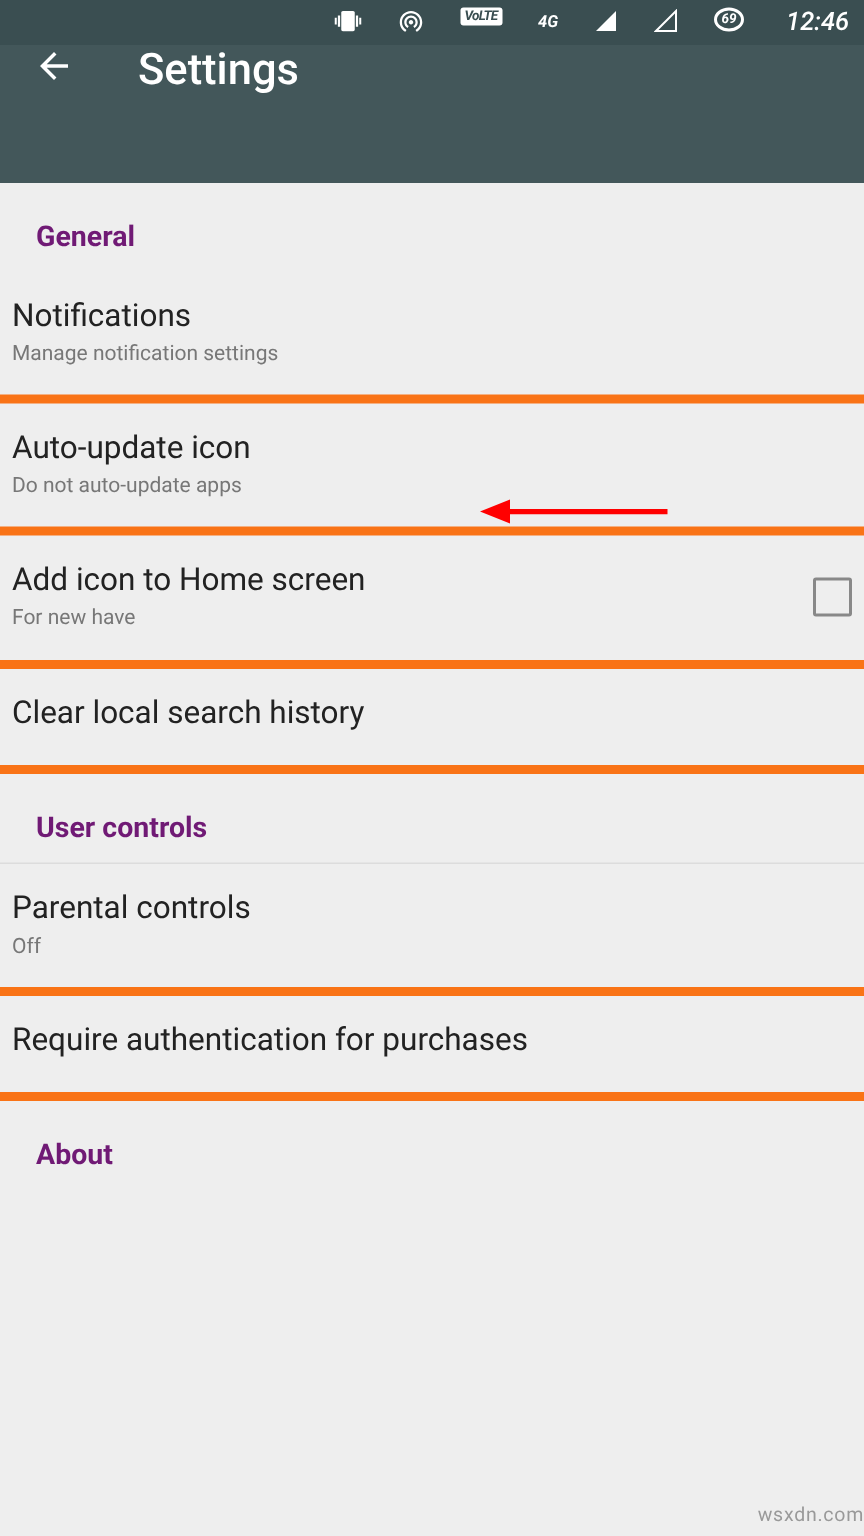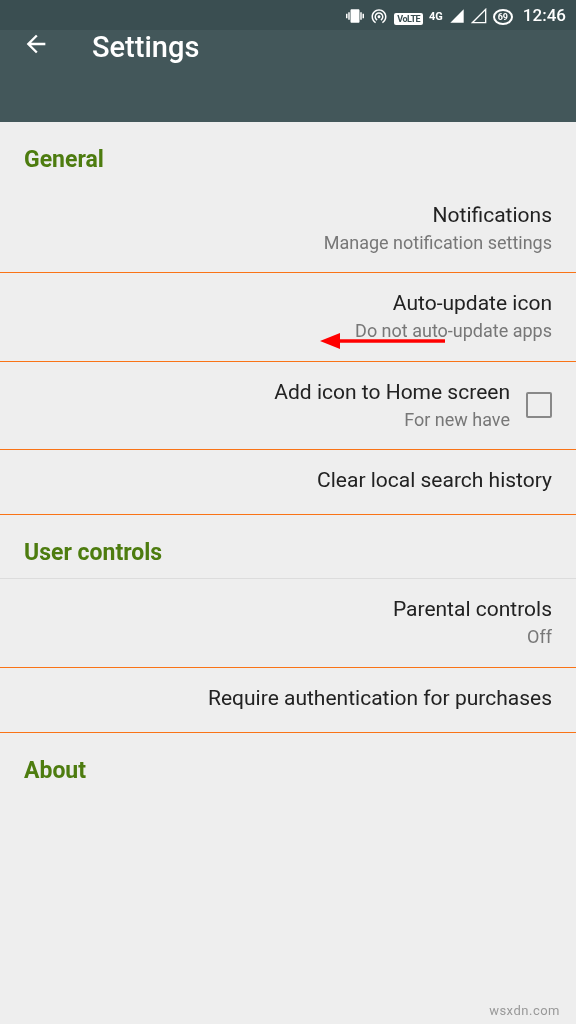--- a/index.html
+++ b/index.html
@@ -21,22 +21,23 @@
       display: flex;
       justify-content: flex-end;
       align-items: center;
       padding: 0 10px;
       gap: 8px;
       color: #ffffff;
       font-size: 15px;
     }
     .status-icons {
       display: flex;
-      align-items: flex-end;
-      gap: 6px;
+      align-items: flex-start;
+      gap: 24px;
+      font-style: italic;
     }
     .status-icon {
       display: inline-flex;
       align-items: center;
       justify-content: center;
       height: 18px;
     }
     .volte-box {
       background: #fff;
       color: #3a4e51;
@@ -76,65 +77,64 @@
     }
     .app-title {
       color: #fff;
       font-size: 29px;
       font-weight: 500;
     }
     .content {
       background: #eeeeee;
     }
     .section-header {
-      color: #4d7c0f;
-      font-size: 23px;
+      color: #701a75;
+      font-size: 19px;
       font-weight: 700;
       padding: 24px 24px 12px 24px;
     }
     .setting-item {
-      padding: 18px 24px;
-      border-bottom: 1px solid #f97316;
+      padding: 18px 8px;
+      border-bottom: 6px solid #f97316;
       position: relative;
       display: flex;
       align-items: center;
-      text-align: right;
     }
     .setting-text {
       flex: 1;
     }
     .setting-title {
       color: #222;
       font-size: 21px;
       font-weight: 400;
       margin-bottom: 4px;
     }
     .setting-subtitle {
       color: #777;
-      font-size: 18px;
+      font-size: 14px;
       line-height: 1.3;
     }
     .checkbox {
       width: 26px;
       height: 26px;
       border: 2.5px solid #888;
       border-radius: 2px;
       margin-left: 16px;
       flex-shrink: 0;
     }
     .arrow-annotation {
       position: absolute;
       left: 320px;
       top: 326px;
       pointer-events: none;
     }
     .watermark {
       position: absolute;
       bottom: 6px;
-      right: 16px;
+      right: 0;
       font-size: 13px;
       color: #999;
       letter-spacing: 0.5px;
     }
   </style>
 </head>
 <body>
 
 <div class="status-bar">
   <div class="status-icons">

